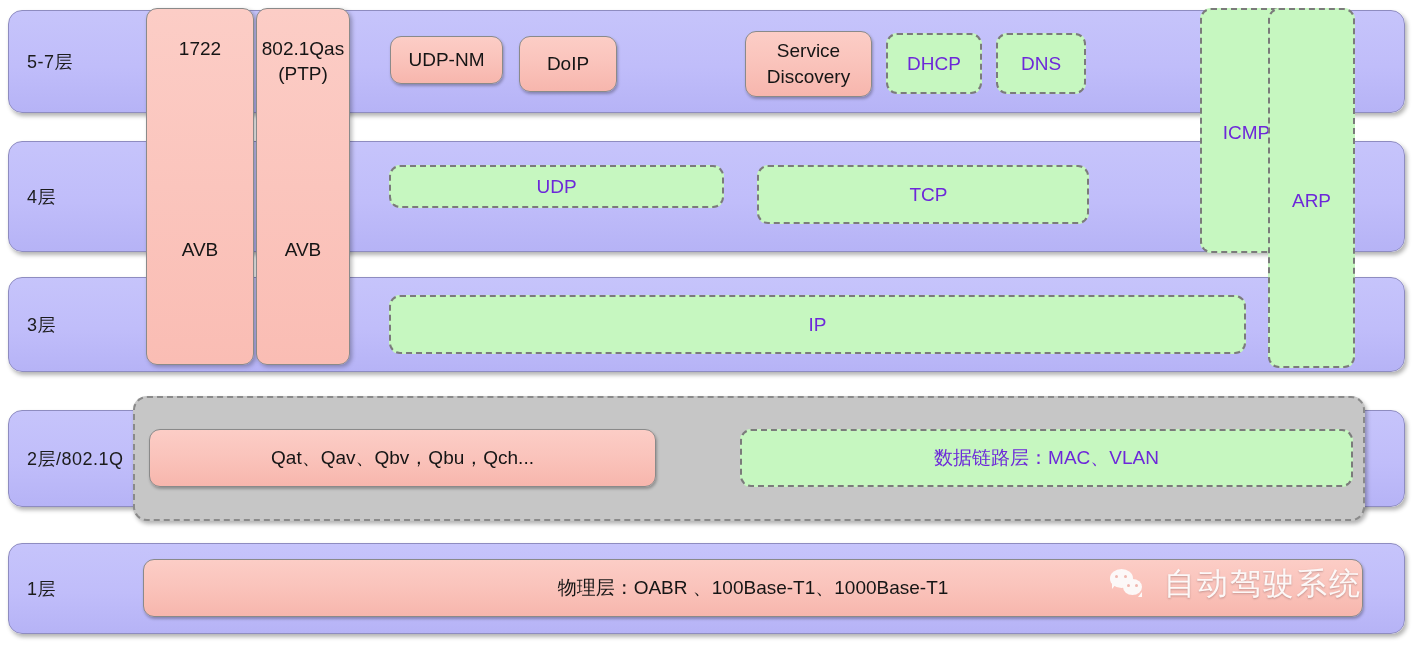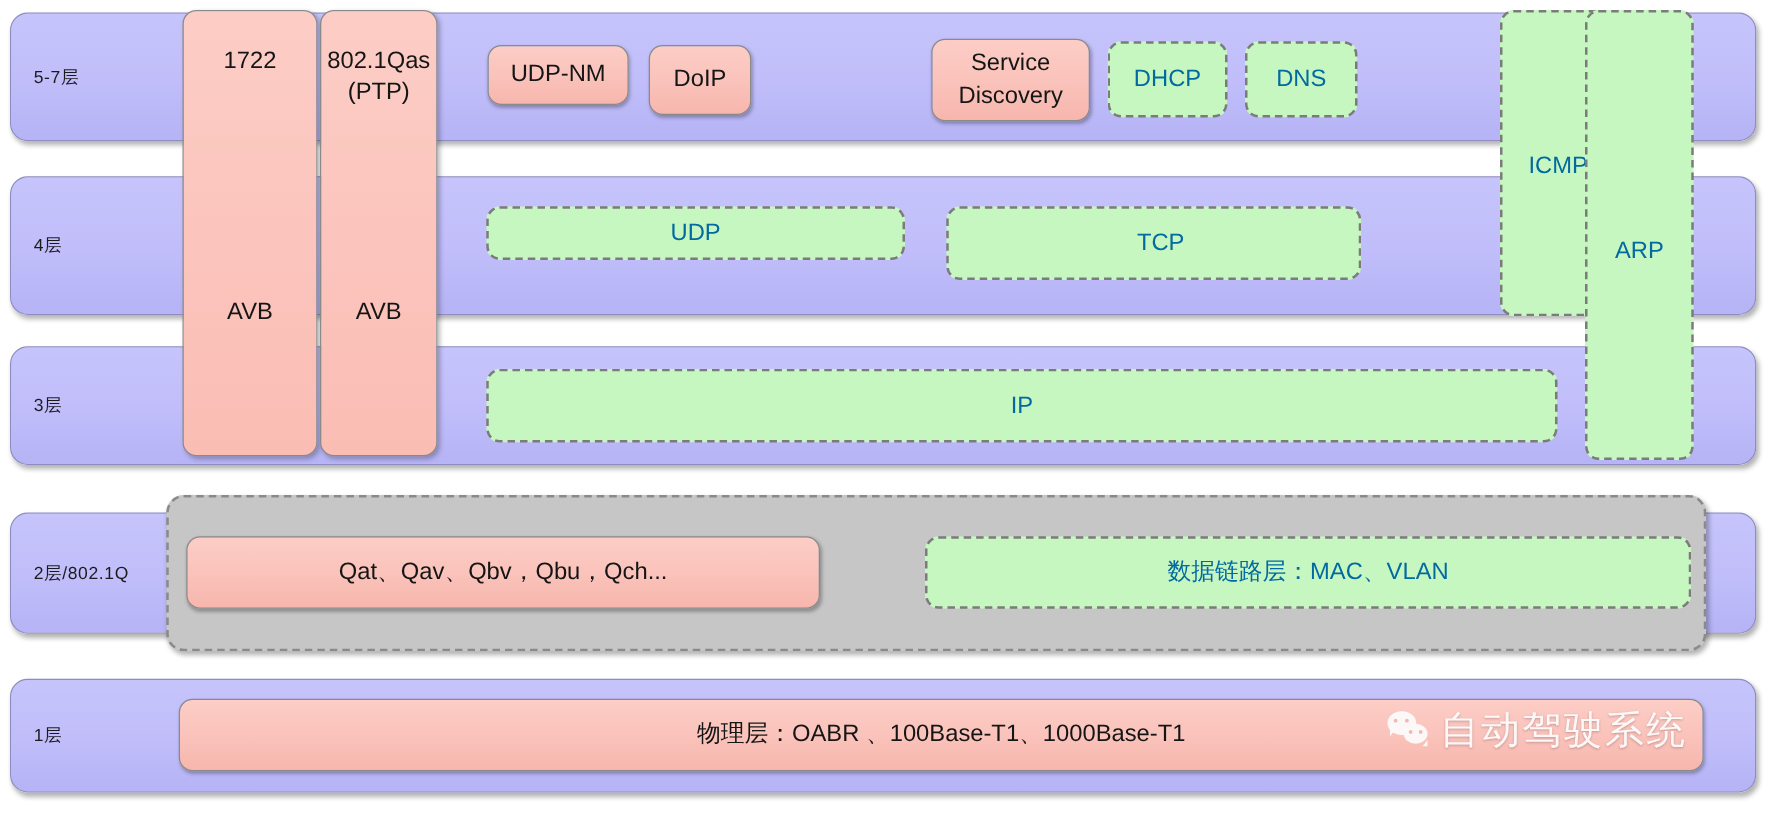--- a/index.html
+++ b/index.html
@@ -26,21 +26,21 @@
     background: linear-gradient(180deg, #c6c4fb 0%, #c0bdfa 55%, #b6b3f6 100%);
     border: 1px solid #8e8cc0;
     border-radius: 14px;
     box-shadow: 2px 3px 4px rgba(0,0,0,0.30);
   }
   .band-label {
     position: absolute;
     left: 18px;
     top: 50%;
     transform: translateY(-50%);
-    font-size: 14px;
+    font-size: 18px;
     color: #1b1b1b;
     white-space: nowrap;
     letter-spacing: 0.5px;
   }
 
   
   .pink {
     background: linear-gradient(180deg, #fccdc6 0%, #fac3bb 50%, #f7b6ad 100%);
     border: 1px solid #8a8a8a;
     border-radius: 11px;
@@ -56,21 +56,21 @@
 
   
   .green {
     background: #c6f7c0;
     border: 2px dashed #7b7b7b;
     border-radius: 11px;
     display: flex;
     align-items: center;
     justify-content: center;
     text-align: center;
-    color: #0369a1;
+    color: #6d28d9;
     font-size: 19px;
     line-height: 1.35;
   }
 
   
   .col-pink {
     background: linear-gradient(180deg, #fccdc6 0%, #fabdb4 100%);
     border: 1px solid #8a8a8a;
     border-radius: 11px;
     box-shadow: 2px 2px 4px rgba(0,0,0,0.28);
@@ -100,20 +100,21 @@
     gap: 8px;
     opacity: 0.92;
     pointer-events: none;
   }
   .wm-text {
     font-size: 31px;
     color: #fdfdfd;
     text-shadow: 0 1px 2px rgba(120,80,80,0.45);
     letter-spacing: 2px;
     font-family: Liberation Serif, serif;
+    margin-left: 12px;
   }
   .wm-icon { width: 34px; height: 30px; position: relative; }
   .bubble {
     position: absolute;
     background: #fdfdfd;
     border-radius: 50%;
   }
   .bubble.big  { width: 23px; height: 19px; left: 0;   top: 0; }
   .bubble.sml  { width: 19px; height: 16px; left: 13px; top: 10px; }
   .bubble .dot {
@@ -152,21 +153,21 @@
   <div class="abs band" style="left:8px; top:543px; width:1397px; height:91px;">
     <span class="band-label">1层</span>
   </div>
 
   <div class="abs gray-wrap" style="left:133px; top:396px; width:1232px; height:125px;"></div>
 
   <div class="abs pink" style="left:390px; top:36px; width:113px; height:48px;">
     <span>UDP-NM</span>
   </div>
 
-  <div class="abs pink" style="left:519px; top:36px; width:82px; height:56px;">
+  <div class="abs pink" style="left:519px; top:36px; width:98px; height:56px;">
     <span>DoIP</span>
   </div>
 
 
   <div class="abs pink" style="left:745px; top:31px; width:127px; height:66px; flex-direction:column;">
     <span>Service</span>
     <span>Discovery</span>
   </div>
 
   <div class="abs green" style="left:886px; top:33px; width:96px; height:61px;">

